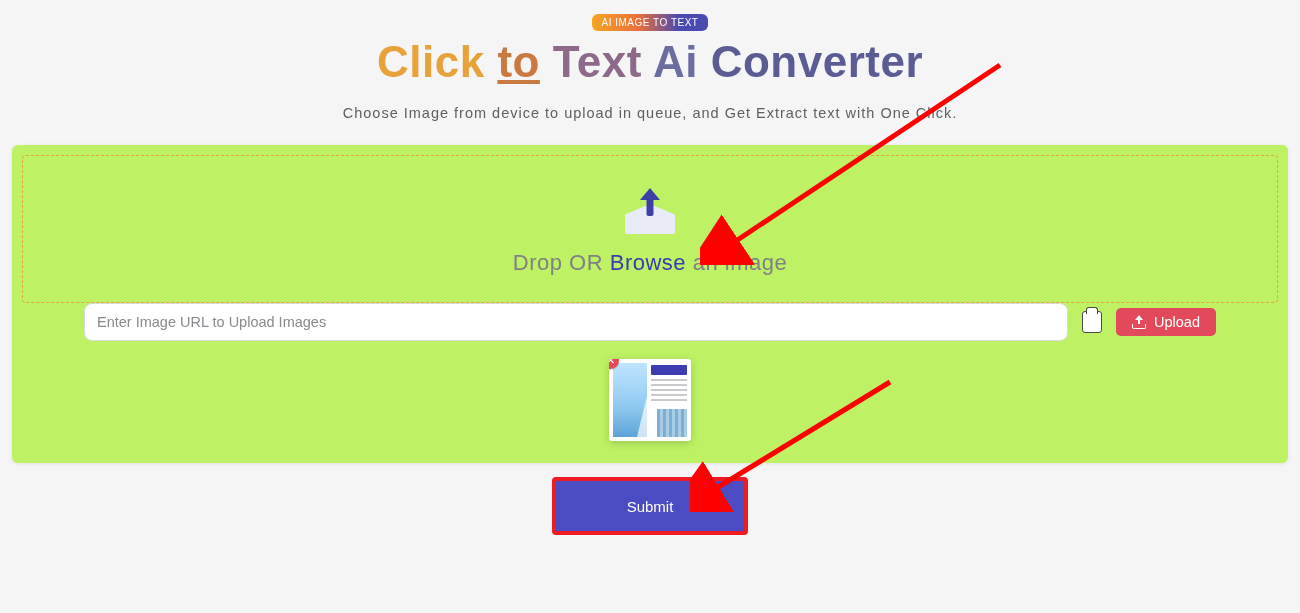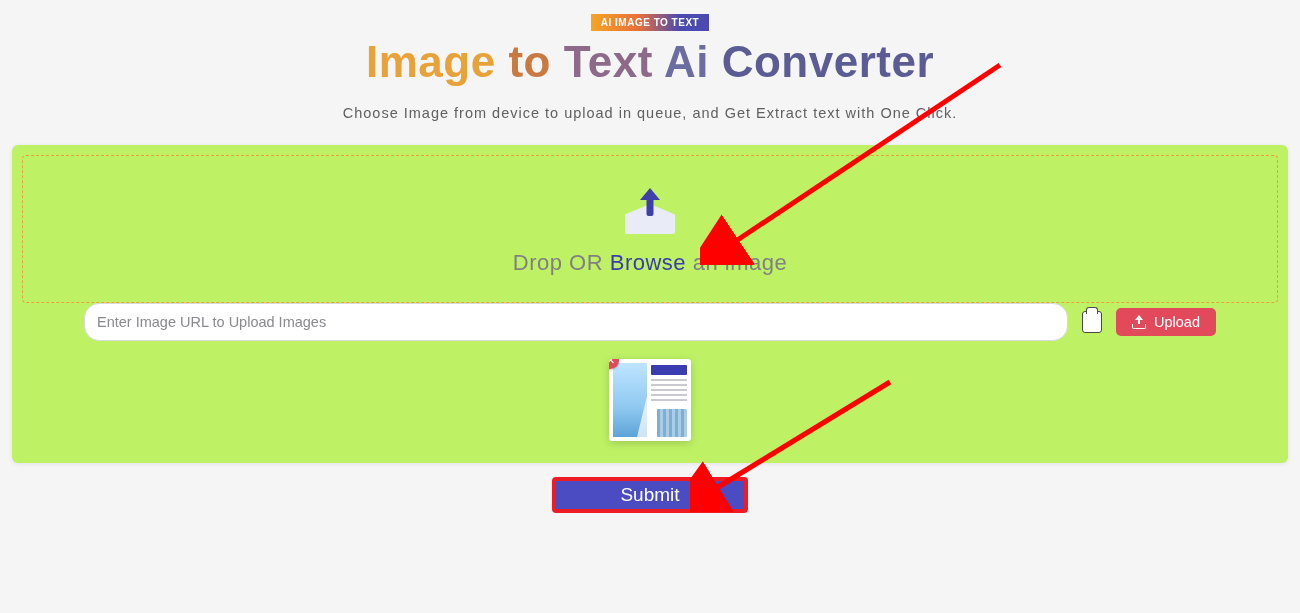--- a/index.html
+++ b/index.html
@@ -10,37 +10,37 @@
     height: 613px;
     overflow: hidden;
     position: relative;
   }
   .page {
     padding: 6px 8px 0 8px;
   }
   .badge {
     display: inline-block;
     padding: 3px 10px;
-    border-radius: 0;
+    border-radius: 6px;
     font-size: 10px;
-    font-weight: 700;
+    font-weight: 400;
     letter-spacing: 0.5px;
     color: #fff;
     background: linear-gradient(90deg, #f5a524 0%, #e96f3b 40%, #4a4ab0 75%, #4a4ab0 100%);
   }
   .badge-wrap { text-align: center; margin-top: 6px; margin-bottom: 6px; }
   .title {
     text-align: center;
     font-size: 44px;
     font-weight: 800;
     letter-spacing: 0.5px;
     margin-bottom: 18px;
   }
   .title .w1 { color: #e8a23a; }
-  .title .w2 { color: #c97a41; }
+  .title .w2 { color: #c97a41; text-decoration: underline; }
   .title .w3 { color: #8d6a8a; }
   .title .w4 { color: #6b6ca0; }
   .title .w5 { color: #5a5c93; }
   .subtitle {
     text-align: center;
     color: #606062;
     font-size: 14.5px;
     letter-spacing: 1px;
     margin-bottom: 24px;
   }
@@ -108,21 +108,21 @@
   .url-row {
     display: flex;
     align-items: center;
     gap: 14px;
     padding: 0 62px;
   }
   .url-input {
     flex: 1;
     height: 38px;
     border: 1px solid #d9d9dc;
-    border-radius: 15px;
+    border-radius: 8px;
     padding: 0 12px;
     font-size: 14.5px;
     color: #333;
     outline: none;
   }
   .url-input::placeholder { color: #8a8a8e; }
   .paste-btn {
     width: 20px; height: 22px;
     border: 1.5px solid #4a4a4d;
     border-radius: 3px;
@@ -253,41 +253,41 @@
   .submit-wrap {
     text-align: center;
     margin-top: 14px;
   }
   .submit-btn {
     background: #4b4bc2;
     color: #fff;
     border: 4px solid #ee1a24;
     border-radius: 4px;
     width: 196px;
-    height: 36px;
-    font-size: 19px;
+    height: 58px;
+    font-size: 15px;
     cursor: pointer;
   }
   
   .arrow-annot {
     position: absolute;
     pointer-events: none;
   }
   .arrow-annot svg { display: block; }
 </style>
 </head>
 <body>
 
 <div class="page">
   <div class="badge-wrap">
     <span class="badge">AI IMAGE TO TEXT</span>
   </div>
 
   <h1 class="title">
-    <span class="w1">Image</span>
+    <span class="w1">Click</span>
     <span class="w2">to</span>
     <span class="w3">Text</span>
     <span class="w4">Ai</span>
     <span class="w5">Converter</span>
   </h1>
 
   <p class="subtitle">Choose Image from device to upload in queue, and Get Extract text with One Click.</p>
 
   <div class="card">
     <div class="dropzone">

